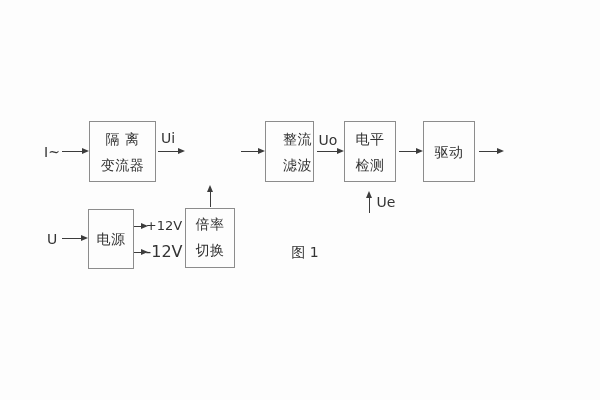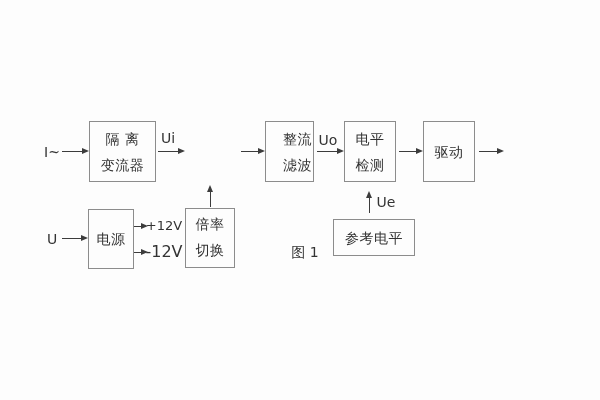--- a/index.html
+++ b/index.html
@@ -80,23 +80,20 @@
 
   <div class="box" style="left:88px;top:209px;width:46px;height:60px;">
     <span>电源</span>
   </div>
 
   <div class="box" style="left:185px;top:208px;width:50px;height:60px;font-family:Liberation Serif, serif;">
     <span>倍率</span>
     <span>切换</span>
   </div>
 
-  <div class="box" style="left:333px;top:219px;width:82px;height:37px;">
-    <span>参考电平</span>
-  </div>
 
   <span class="lbl" style="left:52px;top:152px;">I~</span>
   <span class="lbl" style="left:52px;top:239px;">U</span>
   <span class="lbl" style="left:168px;top:138px;">Ui</span>
   <span class="lbl" style="left:328px;top:140px;">Uo</span>
   <span class="lbl" style="left:386px;top:202px;">Ue</span>
   <span class="lbl" style="left:164px;top:226px;font-size:13px;">+12V</span>
   <span class="lbl" style="left:164px;top:252px;font-size:16px;text-align:right;">-12V</span>
   <span class="lbl" style="left:305px;top:252px;">图 1</span>
 

